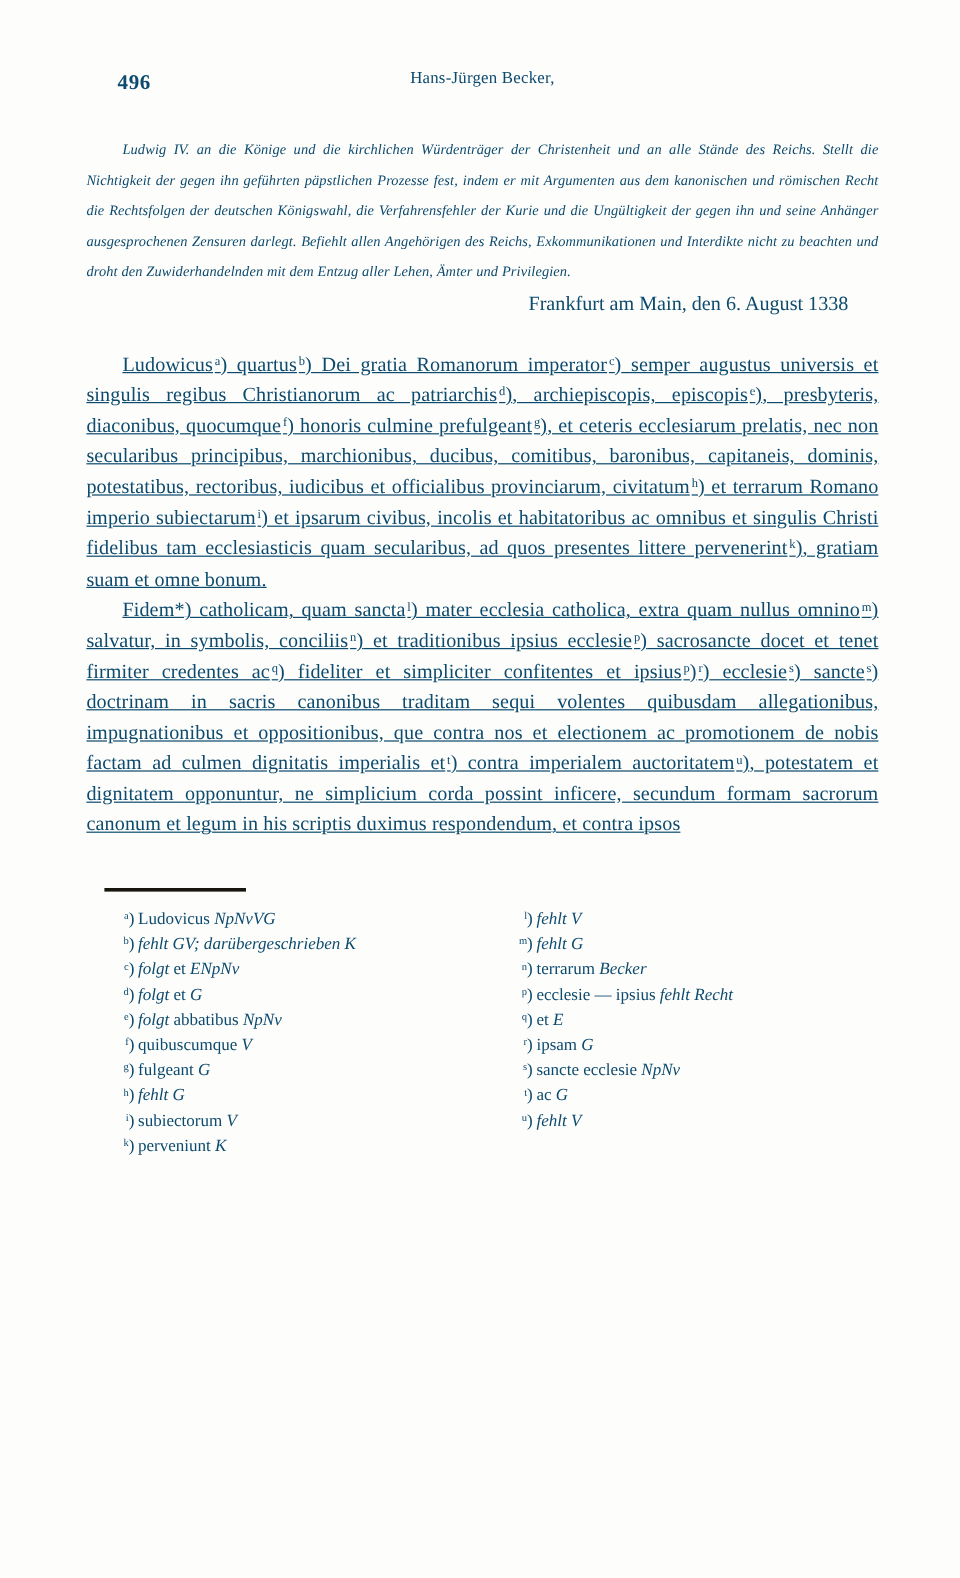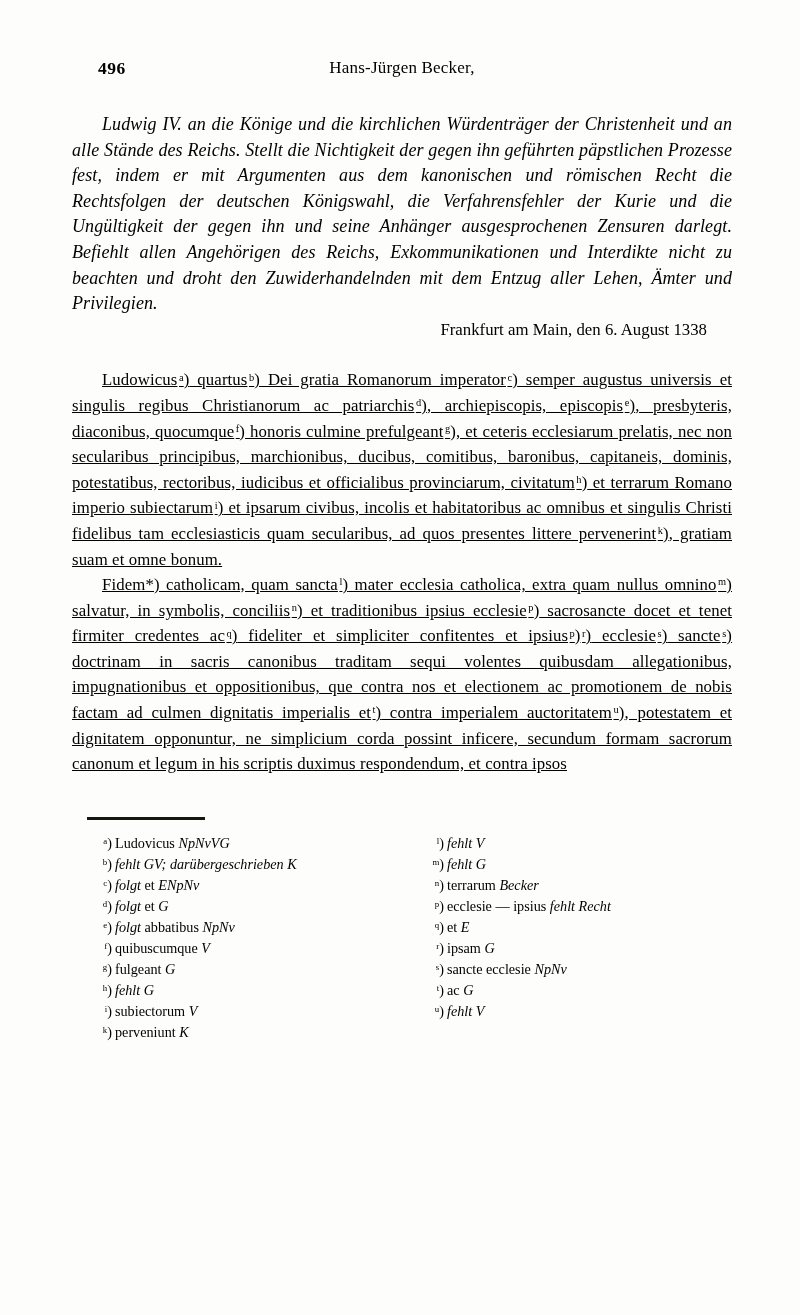--- a/index.html
+++ b/index.html
@@ -7,37 +7,37 @@
     width: 800px; height: 1315px;
     background: #fdfdfb;
     font-family: "Liberation Serif", "DejaVu Serif", serif;
   }
   .page {
     position: relative;
     box-sizing: border-box;
     width: 800px; height: 1315px;
     padding: 58px 68px 0 72px;
     background: #fdfdfb;
-    color: #000000;
+    color: #0c4a6e;
     overflow: hidden;
   }
   .page-header { position: relative; height: 24px; }
   .page-number {
     position: absolute; left: 26px; top: 0;
     font-size: 17.5px; font-weight: 700; letter-spacing: 0.5px;
   }
   .running-head {
     display: block; text-align: center;
-    font-size: 17px; letter-spacing: 0.2px;
+    font-size: 14px; letter-spacing: 0.2px;
   }
   .regest { margin-top: 30px; }
   .regest-text {
     margin: 0;
     font-style: italic;
-    font-size: 18px; line-height: 25.6px;
+    font-size: 12px; line-height: 25.6px;
     text-align: justify; text-indent: 30px;
     letter-spacing: 0.1px;
   }
   .dateline {
     margin: 0; padding-right: 25px;
     font-size: 16.8px; line-height: 25.6px;
     text-align: right;
   }
   .body-text { margin-top: 25px; }
   .para {

